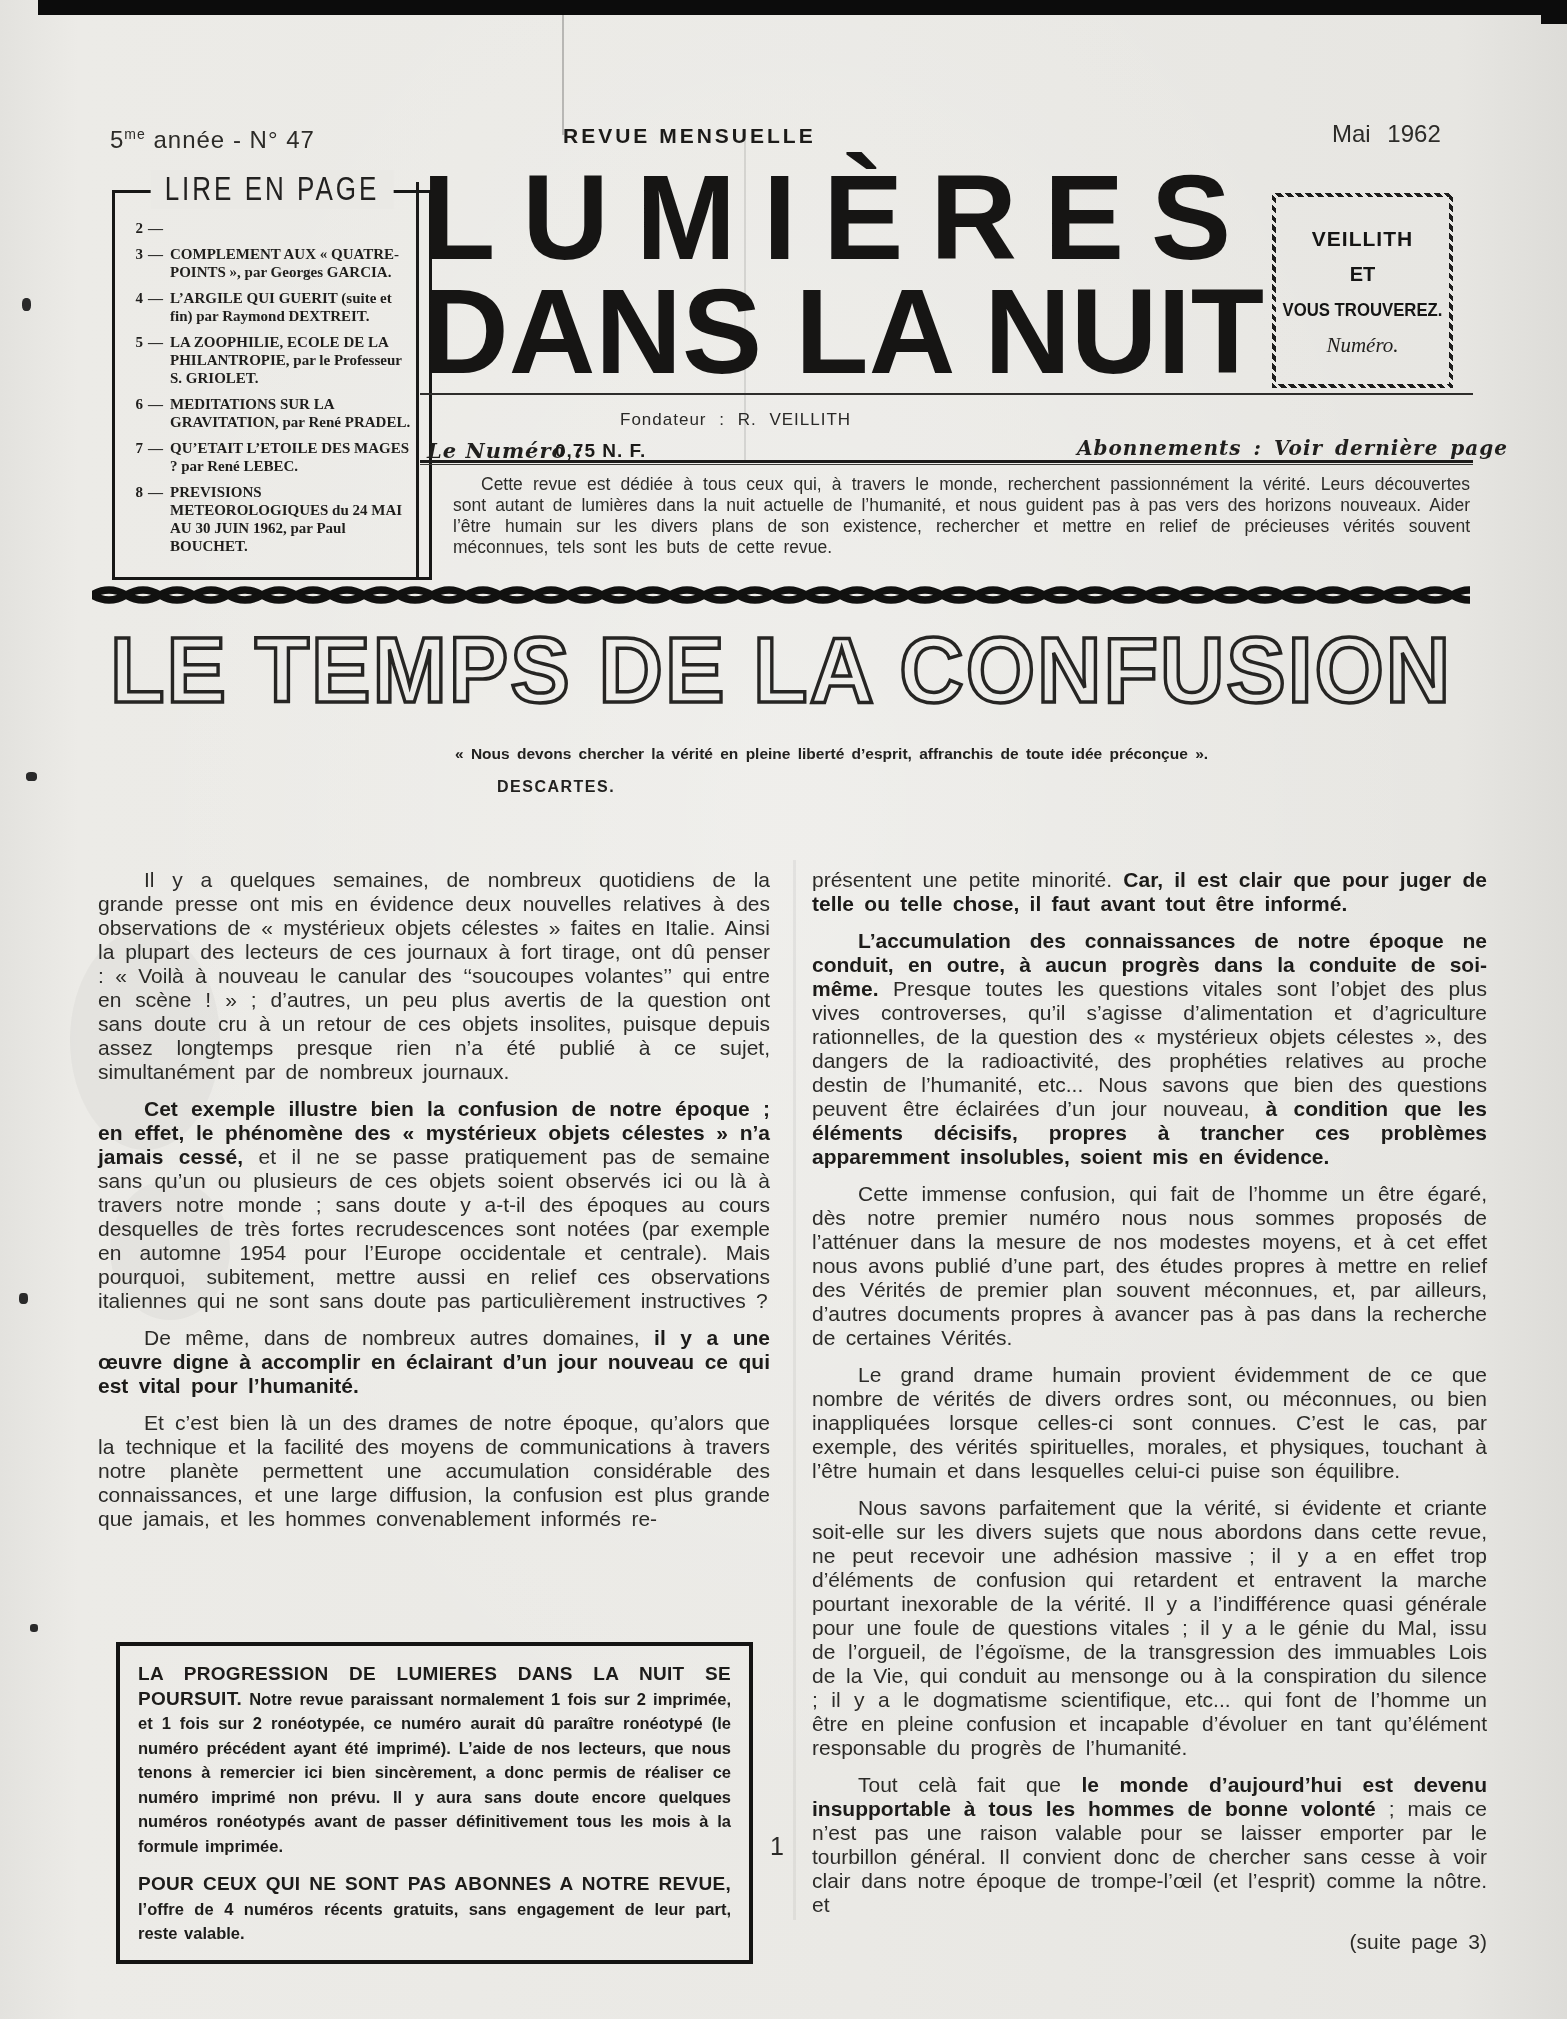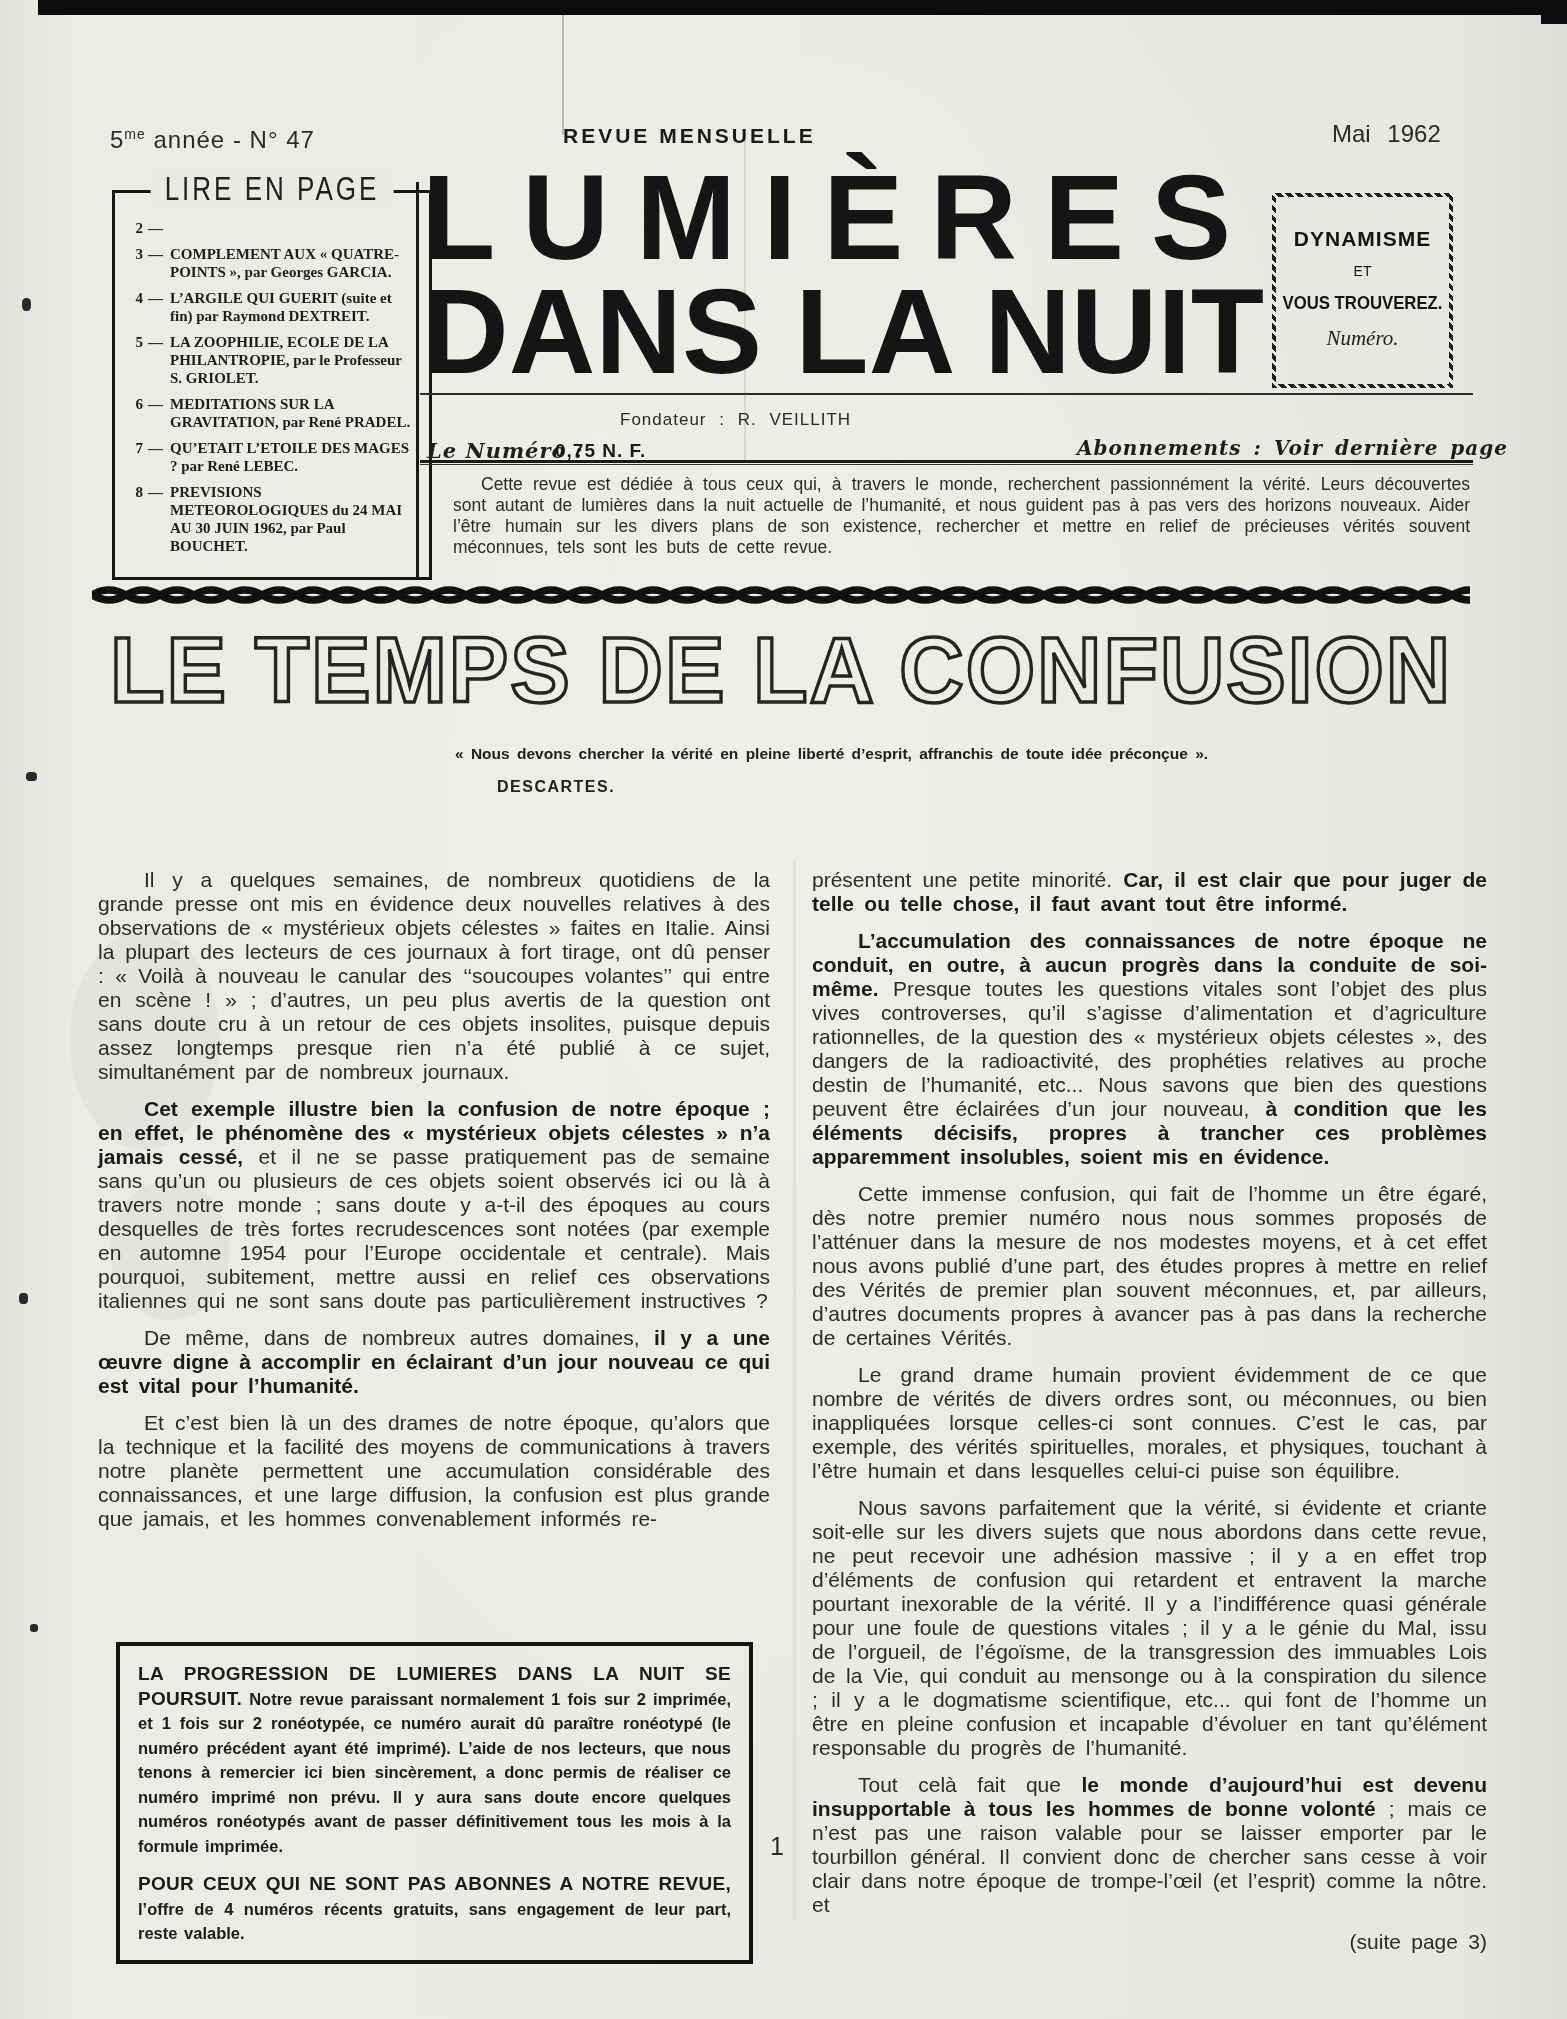--- a/index.html
+++ b/index.html
@@ -47,21 +47,21 @@
   .mast-line2{font-size:120px; font-weight:bold; letter-spacing:0px;  line-height:114px; white-space:nowrap;}
   .mast-rule{position:absolute; left:420px; top:393px; width:1053px; height:2px; background:#2e2d2b;}
   .fondateur{position:absolute; left:620px; top:410px; font-size:17px; letter-spacing:1px; word-spacing:7px; color:#2a2927;}
 
   
   .motto-box{position:absolute; left:1272px; top:193px; width:181px; height:195px; box-sizing:border-box;
     border:4px solid #1d1d1c;
     border-image:repeating-linear-gradient(45deg,#1d1d1c 0 4px, rgba(0,0,0,0) 4px 7px) 4;
     text-align:center; padding-top:30px;}
   .motto-l1{font-size:21px; font-weight:bold; letter-spacing:1px; color:#151514;}
-  .motto-l2{font-size:14px; font-weight:normal; margin-top:12px; color:#151514;}
+  .motto-l2{font-size:20px; font-weight:bold; margin-top:12px; color:#151514;}
   .motto-l3{font-size:18px; font-weight:bold; margin-top:14px; transform:scaleX(0.93); color:#151514;}
   .motto-l4{font-family:"Liberation Serif", serif; font-style:italic; font-size:21px; margin-top:12px; color:#22211f;}
 
   
   .numero-label{position:absolute; left:427px; top:438px; font-family:"DejaVu Serif", serif; font-style:italic; font-weight:bold;
     font-size:21px; letter-spacing:1px; color:#201f1d;}
   .numero-value{position:absolute; left:555px; top:440px; font-size:19px; font-weight:bold; letter-spacing:1px; color:#1b1a18;}
   .abonnements{position:absolute; left:1077px; top:436px; font-family:"DejaVu Serif", serif; font-style:italic; font-weight:bold;
     font-size:20px; letter-spacing:1px; word-spacing:4px; color:#201f1d;}
   .price-rule{position:absolute; left:420px; top:460px; width:1053px; height:5px;
@@ -163,21 +163,21 @@
 
   <div class="vrule"></div>
   <div class="masthead">
     <div class="mast-line1">LUMIÈRES</div>
     <div class="mast-line2">DANS LA NUIT</div>
   </div>
   <div class="mast-rule"></div>
   <div class="fondateur">Fondateur :  R.  VEILLITH</div>
 
   <div class="motto-box">
-    <div class="motto-l1">DYNAMISME</div>
+    <div class="motto-l1">VEILLITH</div>
     <div class="motto-l2">ET</div>
     <div class="motto-l3">VOUS TROUVEREZ.</div>
     <div class="motto-l4">Numéro.</div>
   </div>
 
   <div class="numero-label">Le Numéro :</div>
   <div class="numero-value">0,75 N. F.</div>
   <div class="abonnements">Abonnements :  Voir dernière page</div>
   <div class="price-rule"></div>
 

